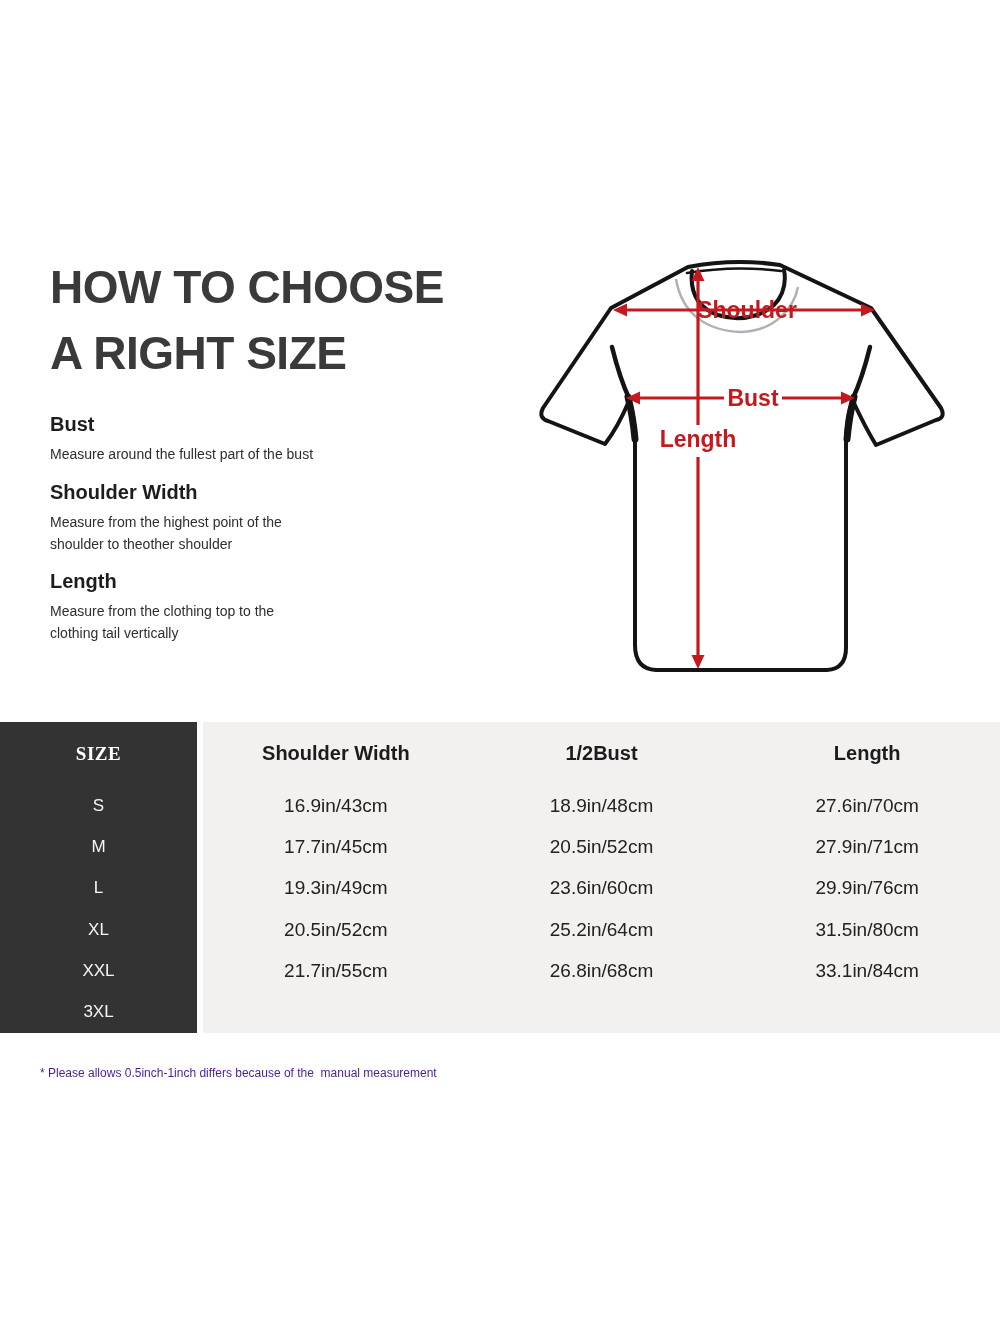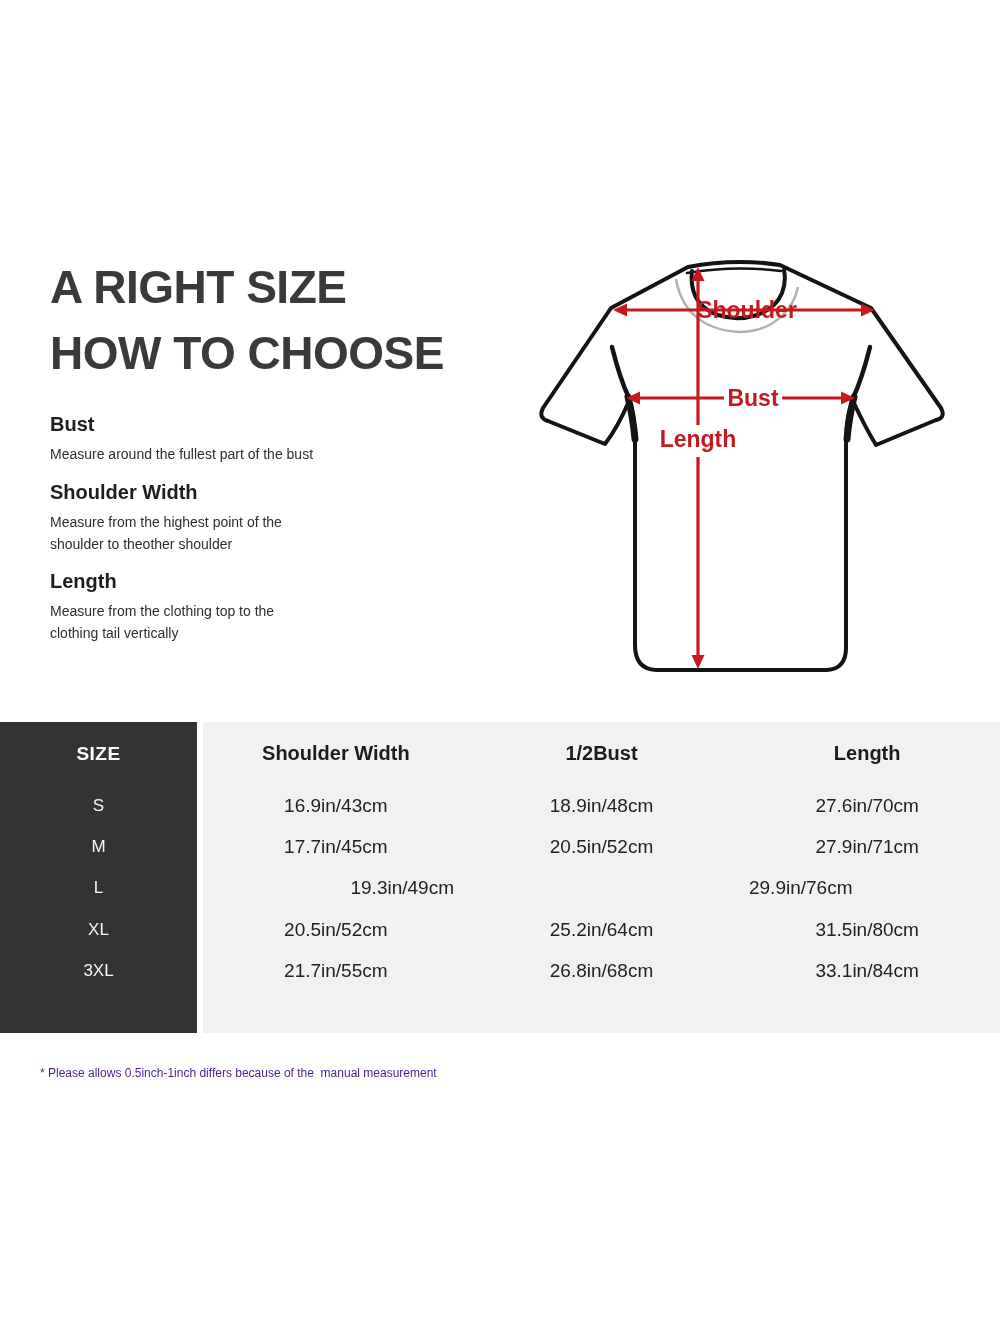--- a/index.html
+++ b/index.html
@@ -77,21 +77,21 @@
     position: absolute;
     left: 203px; top: 0;
     width: 797px; height: 311px;
     background: #f3f1ef;
     display: flex;
     flex-direction: column;
   }
   .t-row { height: 41.3px; display: flex; align-items: center; }
   .t-row.head { height: 63px; }
   .dark-col .t-row { justify-content: center; }
-  .corner-label { color: #ffffff; font-size: 19px; font-weight: 700; letter-spacing: 0.5px; }
+  .corner-label { color: #ffffff; font-size: 19px; font-weight: 700; letter-spacing: 0.5px; font-family: Liberation Serif, serif; }
   .size-label { color: #f5f5f5; font-size: 17px; }
   .light-area .cell {
     flex: 1;
     text-align: center;
     font-size: 19px;
     color: #222222;
   }
   .light-area .head .cell {
     font-size: 20px;
     font-weight: 700;
@@ -107,22 +107,22 @@
     color: #4c1d95;
     white-space: pre-wrap;
   }
 </style>
 </head>
 <body>
 
 <div class="page">
 
   <div class="title">
+    <div>HOW TO CHOOSE</div>
     <div>A RIGHT SIZE</div>
-    <div>HOW TO CHOOSE</div>
   </div>
 
   <div class="section section-bust">
     <div class="section-heading">Bust</div>
     <div class="section-desc">Measure around the fullest part of the bust</div>
   </div>
   <div class="section section-shoulder">
     <div class="section-heading">Shoulder Width</div>
     <div class="section-desc">Measure from the highest point of the
 shoulder to theother shoulder</div>
@@ -205,20 +205,23 @@
       <div class="t-row">
         <span class="size-label">M</span>
       </div>
       <div class="t-row">
         <span class="size-label">L</span>
       </div>
       <div class="t-row">
         <span class="size-label">XL</span>
       </div>
       <div class="t-row">
+        <span class="size-label">XXL</span>
+      </div>
+      <div class="t-row">
         <span class="size-label">3XL</span>
       </div>
     </div>
 
     <div class="light-area">
       <div class="t-row head">
         <span class="cell">Shoulder Width</span>
         <span class="cell">1/2Bust</span>
         <span class="cell">Length</span>
       </div>
@@ -227,20 +230,21 @@
         <span class="cell">18.9in/48cm</span>
         <span class="cell">27.6in/70cm</span>
       </div>
       <div class="t-row">
         <span class="cell">17.7in/45cm</span>
         <span class="cell">20.5in/52cm</span>
         <span class="cell">27.9in/71cm</span>
       </div>
       <div class="t-row">
         <span class="cell">19.3in/49cm</span>
+        <span class="cell">23.6in/60cm</span>
         <span class="cell">29.9in/76cm</span>
       </div>
       <div class="t-row">
         <span class="cell">20.5in/52cm</span>
         <span class="cell">25.2in/64cm</span>
         <span class="cell">31.5in/80cm</span>
       </div>
       <div class="t-row">
         <span class="cell">21.7in/55cm</span>
         <span class="cell">26.8in/68cm</span>

